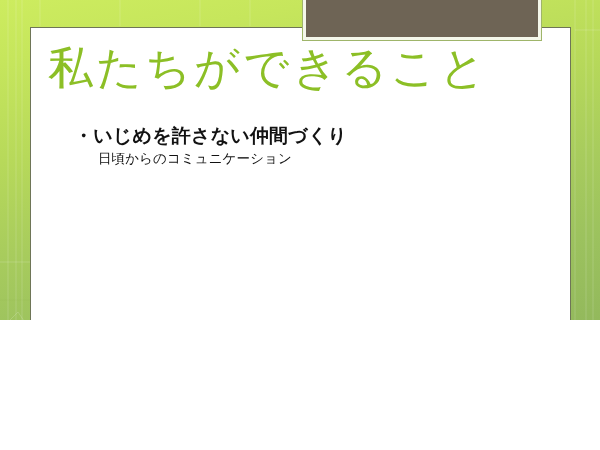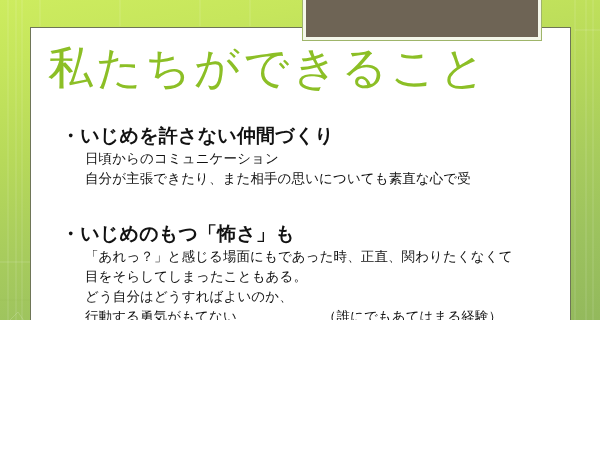--- a/index.html
+++ b/index.html
@@ -48,21 +48,21 @@
     line-height:1.05;
     letter-spacing:3px;
     font-weight:500;
     white-space:nowrap;
     z-index:6;
     font-family:"DejaVu Sans","Liberation Sans",sans-serif;
   }
 
   
   #content{
-    position:absolute; left:17px; top:27px; width:541px; height:392px;
+    position:absolute; left:30px; top:27px; width:541px; height:392px;
     z-index:6; padding:96px 0 0 44px;
     color:#121212;
   }
   .section{ margin-bottom:10px; }
   .sec-heading{
     font-size:19px; font-weight:bold; line-height:1.28;
     letter-spacing:.2px; white-space:nowrap;
     font-family:"DejaVu Sans","Liberation Sans",sans-serif;
   }
   .sec-body{
@@ -108,30 +108,20 @@
   <div id="brown-box"></div>
 
   <div id="title">私たちができること</div>
 
   <div id="content">
 
     <div class="section">
       <div class="sec-heading">・いじめを許さない仲間づくり</div>
       <div class="sec-body">
         <div class="line">日頃からのコミュニケーション</div>
-        <div class="line">自分が主張できたり、また相手の思いについても素直な心で受</div>
       </div>
     </div>
 
     <div class="spacer"></div>
 
-    <div class="section">
-      <div class="sec-heading">・いじめのもつ「怖さ」も</div>
-      <div class="sec-body">
-        <div class="line">「あれっ？」と感じる場面にもであった時、正直、関わりたくなくて</div>
-        <div class="line">目をそらしてしまったこともある。</div>
-        <div class="line">どう自分はどうすればよいのか、</div>
-        <div class="line"><span>行動する勇気がもてない</span><span class="tail-note">（誰にでもあてはまる経験）</span></div>
-      </div>
-    </div>
 
   </div>
 </div>
 
 </body></html>

